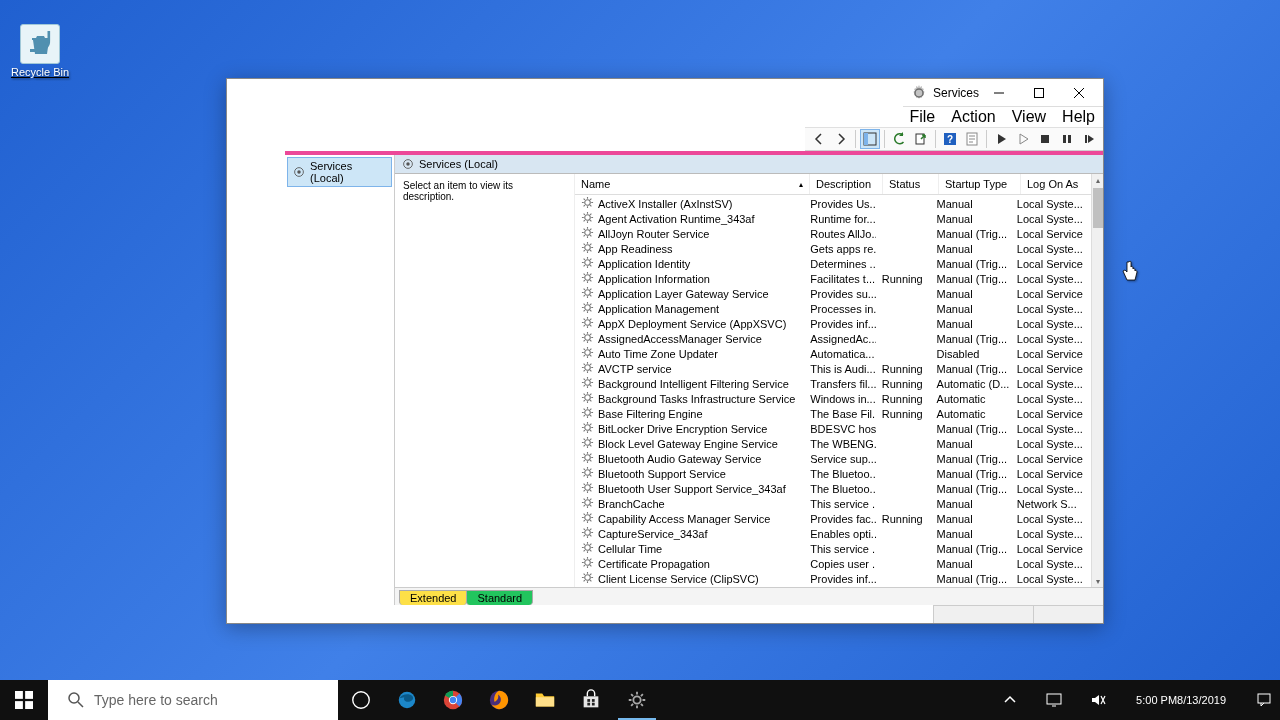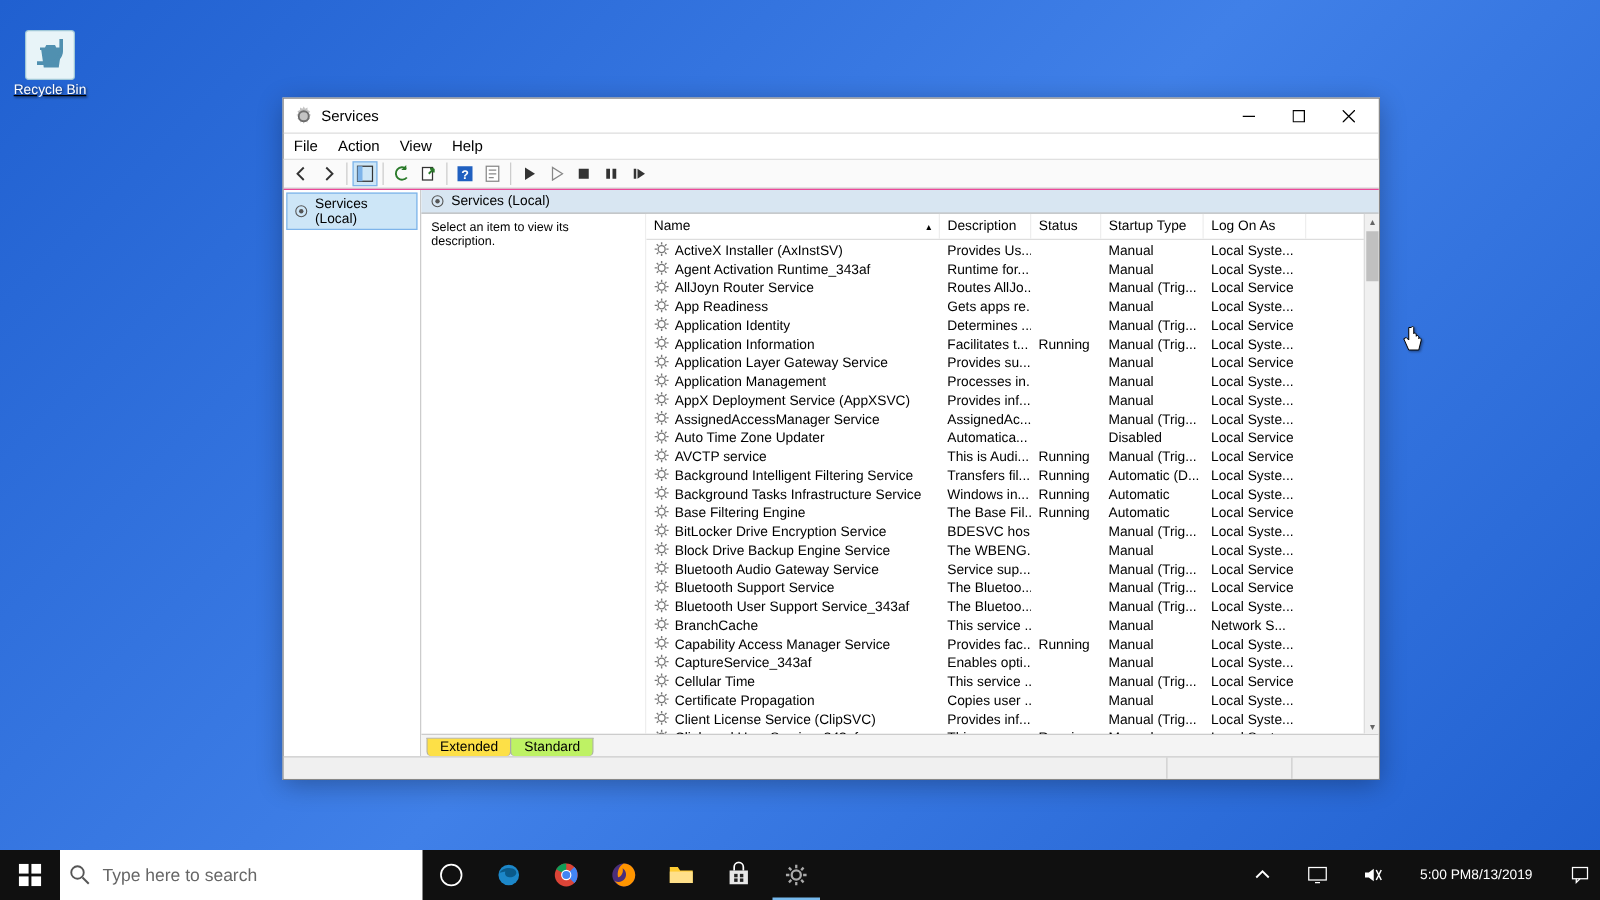--- a/index.html
+++ b/index.html
@@ -7,38 +7,38 @@
 
 
 .desktop { position: absolute; inset: 0; }
 .desktop-icon { position: absolute; top: 24px; left: 10px; width: 60px; text-align: center; cursor: pointer; text-decoration: underline; }
 .desktop-icon .icon-img { width: 40px; height: 40px; margin: 0 auto; background: #e8f4f8; border: 1px solid #a0c8d8; border-radius: 3px; position: relative; }
 .desktop-icon .icon-img::before { content:''; position:absolute; top:6px; left:50%; transform:translateX(-50%); width:18px; height:18px; border:3px solid #5090b0; border-top:none; border-left:none; border-radius:0 0 12px 0; transform-origin:center; }
 .desktop-icon .icon-img svg { width:24px; height:24px; margin:8px; }
 .desktop-icon .label { color: #fff; font-size: 11px; text-shadow: 1px 1px 2px rgba(0,0,0,0.6); margin-top: 2px; }
 
 
-.window { position: absolute; top: 78px; left: 226px; width: 878px; height: 546px; background: #fff; border: 1px solid #888; box-shadow: 0 4px 20px rgba(0,0,0,0.3); display: flex; flex-direction: column; }
+.window { position: absolute; top: 78px; left: 226px; width: 878px; height: 546px; background: #fff; border: 1px solid #888; box-shadow: 0 4px 20px rgba(0,0,0,0.3); display: flex; flex-direction: column; align-items: flex-end; }
 .titlebar { height: 28px; display: flex; align-items: center; padding: 0 4px 0 8px; border-bottom: 1px solid #ddd; }
 .titlebar .app-icon { width: 16px; height: 16px; margin-right: 6px; }
 .titlebar .title { flex: 1; font-size: 12px; }
 .win-controls { display: flex; }
 .win-btn { width: 40px; height: 26px; display: flex; align-items: center; justify-content: center; font-size: 11px; cursor: pointer; }
 .win-btn svg { width:10px; height:10px; }
 
-.menubar { height: 20px; display: flex; align-items: center; padding: 0 0; font-size: 12px; }
+.menubar { height: 20px; display: flex; align-items: center; padding: 0 0; font-size: 16px; }
 .menubar .menu-item { padding: 2px 8px; cursor: pointer; }
 
 .toolbar { height: 24px; display: flex; align-items: center; padding: 0 4px; border-top: 1px solid #e0e0e0; border-bottom: 1px solid #d0d0d0; gap: 2px; background:#fafafa; }
 .tool-btn { width: 20px; height: 20px; display: flex; align-items: center; justify-content: center; cursor: pointer; border:1px solid transparent; }
 .tool-btn.active { background:#cde6f7; border-color:#7eb4ea; }
 .tool-sep { width: 1px; height: 18px; background: #ccc; margin: 0 2px; }
 .tool-btn svg { width:14px; height:14px; }
 
-.body { flex: 1; display: flex; overflow: hidden; border-top:1px solid #ec4899; }
+.body { flex: 1; display: flex; overflow: hidden; border-top:4px solid #ec4899; }
 .left-pane { width: 110px; border-right: 1px solid #ccc; padding: 2px; font-size: 11px; background:#fff; }
 .tree-item { padding: 2px 4px; cursor: pointer; display: flex; align-items: center; gap: 4px; background:#cde6f7; border:1px solid #7eb4ea; }
 .tree-item svg{ width:14px;height:14px; flex-shrink:0;}
 
 .right-pane { flex: 1; display: flex; flex-direction: column; overflow: hidden; }
 .right-header { background: #d8e6f2; border-bottom: 1px solid #bbb; padding: 2px 6px; font-size: 11px; display:flex; align-items:center; gap:4px;}
 .right-header svg{width:14px;height:14px;}
 .right-body { flex:1; display:flex; overflow:hidden; }
 .desc-pane { width: 180px; padding: 6px 8px; font-size: 10px; border-right:1px solid #eee; }
 .list-pane { flex:1; overflow:hidden; position:relative; }
@@ -51,30 +51,30 @@
 .c-name{width:235px;} .c-desc{width:73px;} .c-status{width:56px;} .c-startup{width:82px;} .c-logon{width:82px;}
 .row svg{width:13px;height:13px;flex-shrink:0;}
 
 .fake-scrollbar{ position:absolute; right:0; top:0; bottom:0; width:12px; background:#f0f0f0; border-left:1px solid #ddd;}
 .fake-scrollbar .thumb{ position:absolute; top:14px; width:10px; left:1px; height:40px; background:#c0c0c0; border-radius:0;}
 .fake-scrollbar .arr{position:absolute;width:12px;height:12px;left:0;display:flex;align-items:center;justify-content:center;font-size:8px;color:#666;}
 .fake-scrollbar .arr.up{top:0;} .fake-scrollbar .arr.down{bottom:0;}
 
 .tabs { height: 18px; border-top: 1px solid #ccc; display:flex; align-items:flex-end; padding-left:4px; font-size:11px; background:#f4f4f4;}
 .tab { padding: 1px 10px; border:1px solid #aaa; border-top:1px solid #aaa; border-bottom:none; margin-right:-1px; background:#fde047; cursor:pointer; border-radius:0 0 4px 4px; position:relative; top:0px;}
-.tab.inactive{ background:#bef264; }
+.tab.inactive{ background:#22c55e; }
 
 .statusbar { height: 18px; border-top:1px solid #ccc; background:#f0f0f0; display:flex; }
 .statusbar .seg{ border-left:1px solid #ccc; width:100px; }
 .statusbar .spacer{flex:1;}
 
 
 .taskbar { position: absolute; bottom: 0; left: 0; right: 0; height: 40px; background: #101010; display: flex; align-items: center; color: #fff; }
 .start-btn { width: 48px; height: 40px; display: flex; align-items: center; justify-content: center; cursor: pointer; }
-.search-box { width: 290px; height: 40px; background: #fff; color: #555; display: flex; align-items: center; padding: 0 8px; gap: 10px; cursor: text; }
+.search-box { width: 290px; height: 40px; background: #fff; color: #555; display: flex; align-items: center; padding: 0 20px; gap: 10px; cursor: text; }
 .search-box svg{width:16px;height:16px;}
 .task-icons { display: flex; height: 40px; }
 .task-btn { width: 46px; height: 40px; display: flex; align-items: center; justify-content: center; cursor: pointer; position:relative;}
 .task-btn.active::after{content:'';position:absolute;bottom:0;left:4px;right:4px;height:2px;background:#76b9ed;}
 .task-btn svg{width:22px;height:22px;}
 .tray { margin-left: auto; display: flex; align-items: center; height: 40px; gap: 16px; padding-right:2px;}
 .tray-item { padding: 0 6px; height: 40px; display: flex; align-items: center; justify-content:center; cursor: pointer; font-size: 12px; }
 .tray-item svg{width:16px;height:16px;}
 .clock { text-align: right; font-size: 11px; line-height: 13px; padding: 0 8px; }
 
@@ -449,21 +449,21 @@
                 <div class="cell c-status"></div>
                 <div class="cell c-startup">Manual (Trig...</div>
                 <div class="cell c-logon">Local Syste...</div>
               </div>
               <div class="row">
                 <div class="cell c-name">
                   <span><svg viewBox="0 0 14 14">
                       <circle cx="7" cy="7" r="3" fill="none" stroke="#777" stroke-width="1.2"></circle>
                       <path d="M7 1v2M7 11v2M1 7h2M11 7h2M2.8 2.8l1.4 1.4M9.8 9.8l1.4 1.4M2.8 11.2l1.4-1.4M9.8 4.2l1.4-1.4" stroke="#777" stroke-width="1.2"></path>
                     </svg></span>
-                  <span>Block Drive Backup Engine Service</span>
+                  <span>Block Level Gateway Engine Service</span>
                 </div>
                 <div class="cell c-desc">The WBENG...</div>
                 <div class="cell c-status"></div>
                 <div class="cell c-startup">Manual</div>
                 <div class="cell c-logon">Local Syste...</div>
               </div>
               <div class="row">
                 <div class="cell c-name">
                   <span><svg viewBox="0 0 14 14">
                       <circle cx="7" cy="7" r="3" fill="none" stroke="#777" stroke-width="1.2"></circle>

